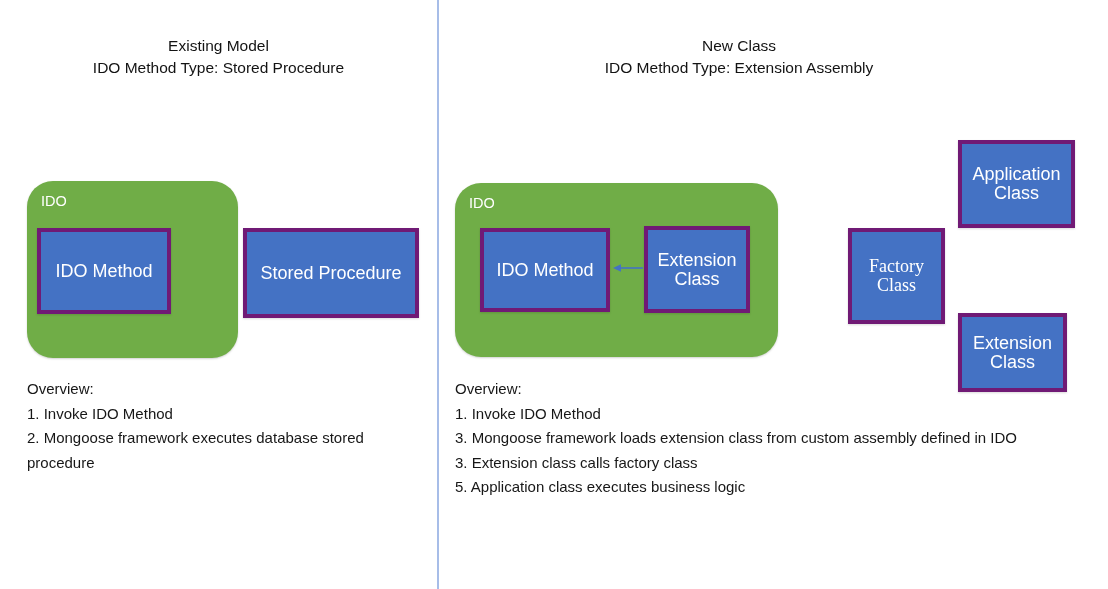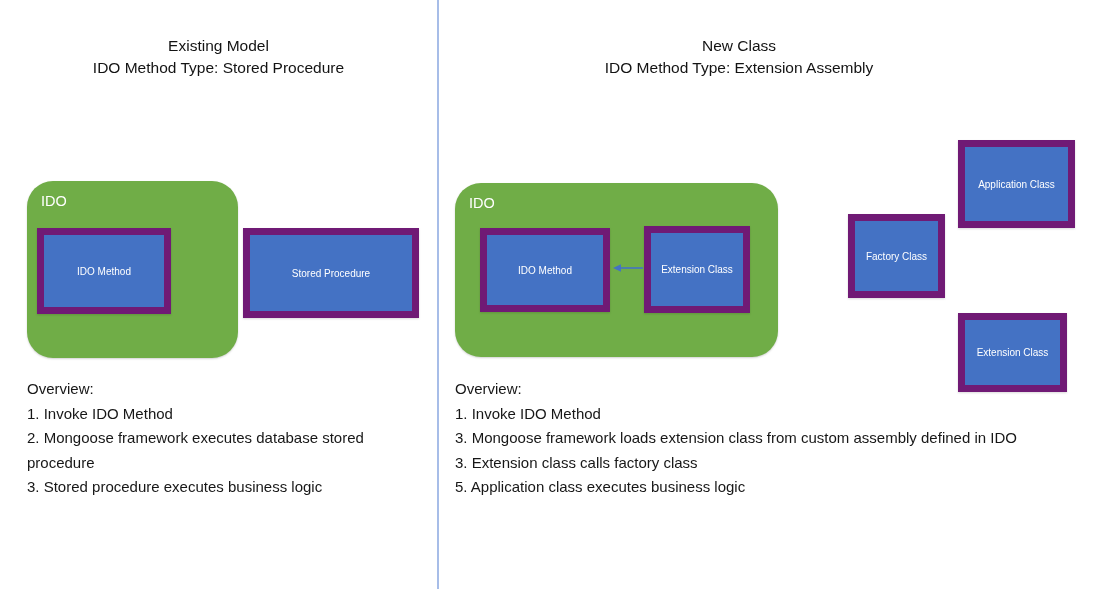--- a/index.html
+++ b/index.html
@@ -62,44 +62,44 @@
     top: 11px;
     color: #ffffff;
     font-size: 14.5px;
     line-height: 18px;
   }
 
   
   .blue-box {
     position: absolute;
     background: #4472C4;
-    border: 7px solid #701a75;
+    border: 4px solid #701a75;
     box-sizing: border-box;
     color: #ffffff;
-    font-size: 10px;
+    font-size: 18px;
     line-height: 19px;
     display: flex;
     align-items: center;
     justify-content: center;
     text-align: center;
     box-shadow: 0 1px 2px rgba(0,0,0,0.15);
   }
   .blue-box .label { display: block; padding: 0 4px; }
 
   
   #box-ido-method-existing { left: 37px; top: 228px; width: 134px; height: 86px; }
   #box-stored-procedure { left: 243px; top: 228px; width: 176px; height: 90px; }
 
   
   #box-ido-method-new { left: 480px; top: 228px; width: 130px; height: 84px; }
   #box-extension-class { left: 644px; top: 226px; width: 106px; height: 87px; }
 
   
   #box-application-class { left: 958px; top: 140px; width: 117px; height: 88px; }
-  #box-factory-class { left: 848px; top: 214px; width: 97px; height: 84px; }
+  #box-factory-class { left: 848px; top: 228px; width: 97px; height: 96px; font-family: Liberation Serif, serif; }
   #box-interface-class { left: 958px; top: 313px; width: 109px; height: 79px; }
 
   
   .arrow {
     position: absolute;
     left: 612px;
     top: 262px;
     width: 32px;
     height: 12px;
   }
@@ -134,21 +134,20 @@
   </div>
 
   <div class="blue-box" id="box-stored-procedure">
     <span class="label">Stored Procedure</span>
   </div>
 
   <div class="overview" id="overview-existing">
     <span class="ov-line">Overview:</span>
     <span class="ov-line">1. Invoke IDO Method</span>
     <span class="ov-line">2. Mongoose framework executes database stored procedure</span>
-    <span class="ov-line">3. Stored procedure executes business logic</span>
   </div>
 
 </div>
 
 <div class="divider"></div>
 
 <div class="panel" id="panel-new">
 
   <div class="panel-title" id="title-new">
     <span class="line">New Class</span>

